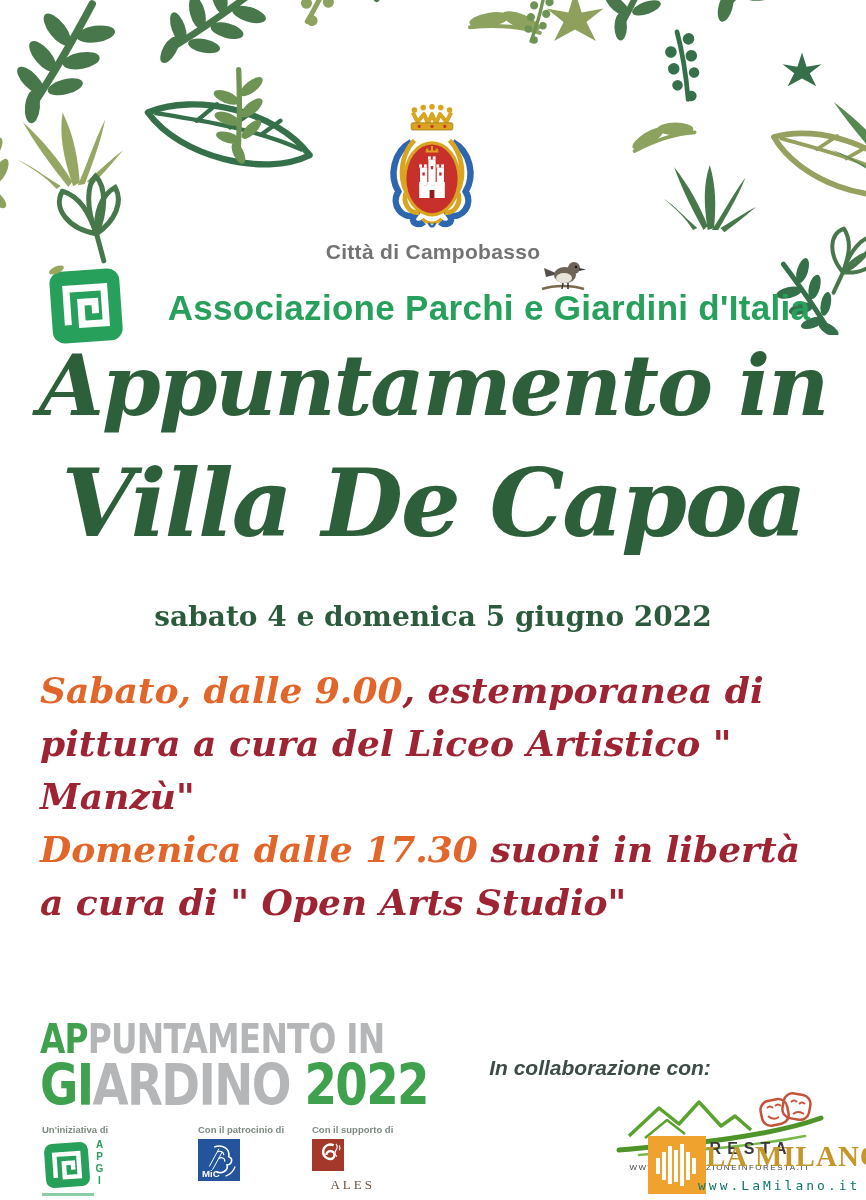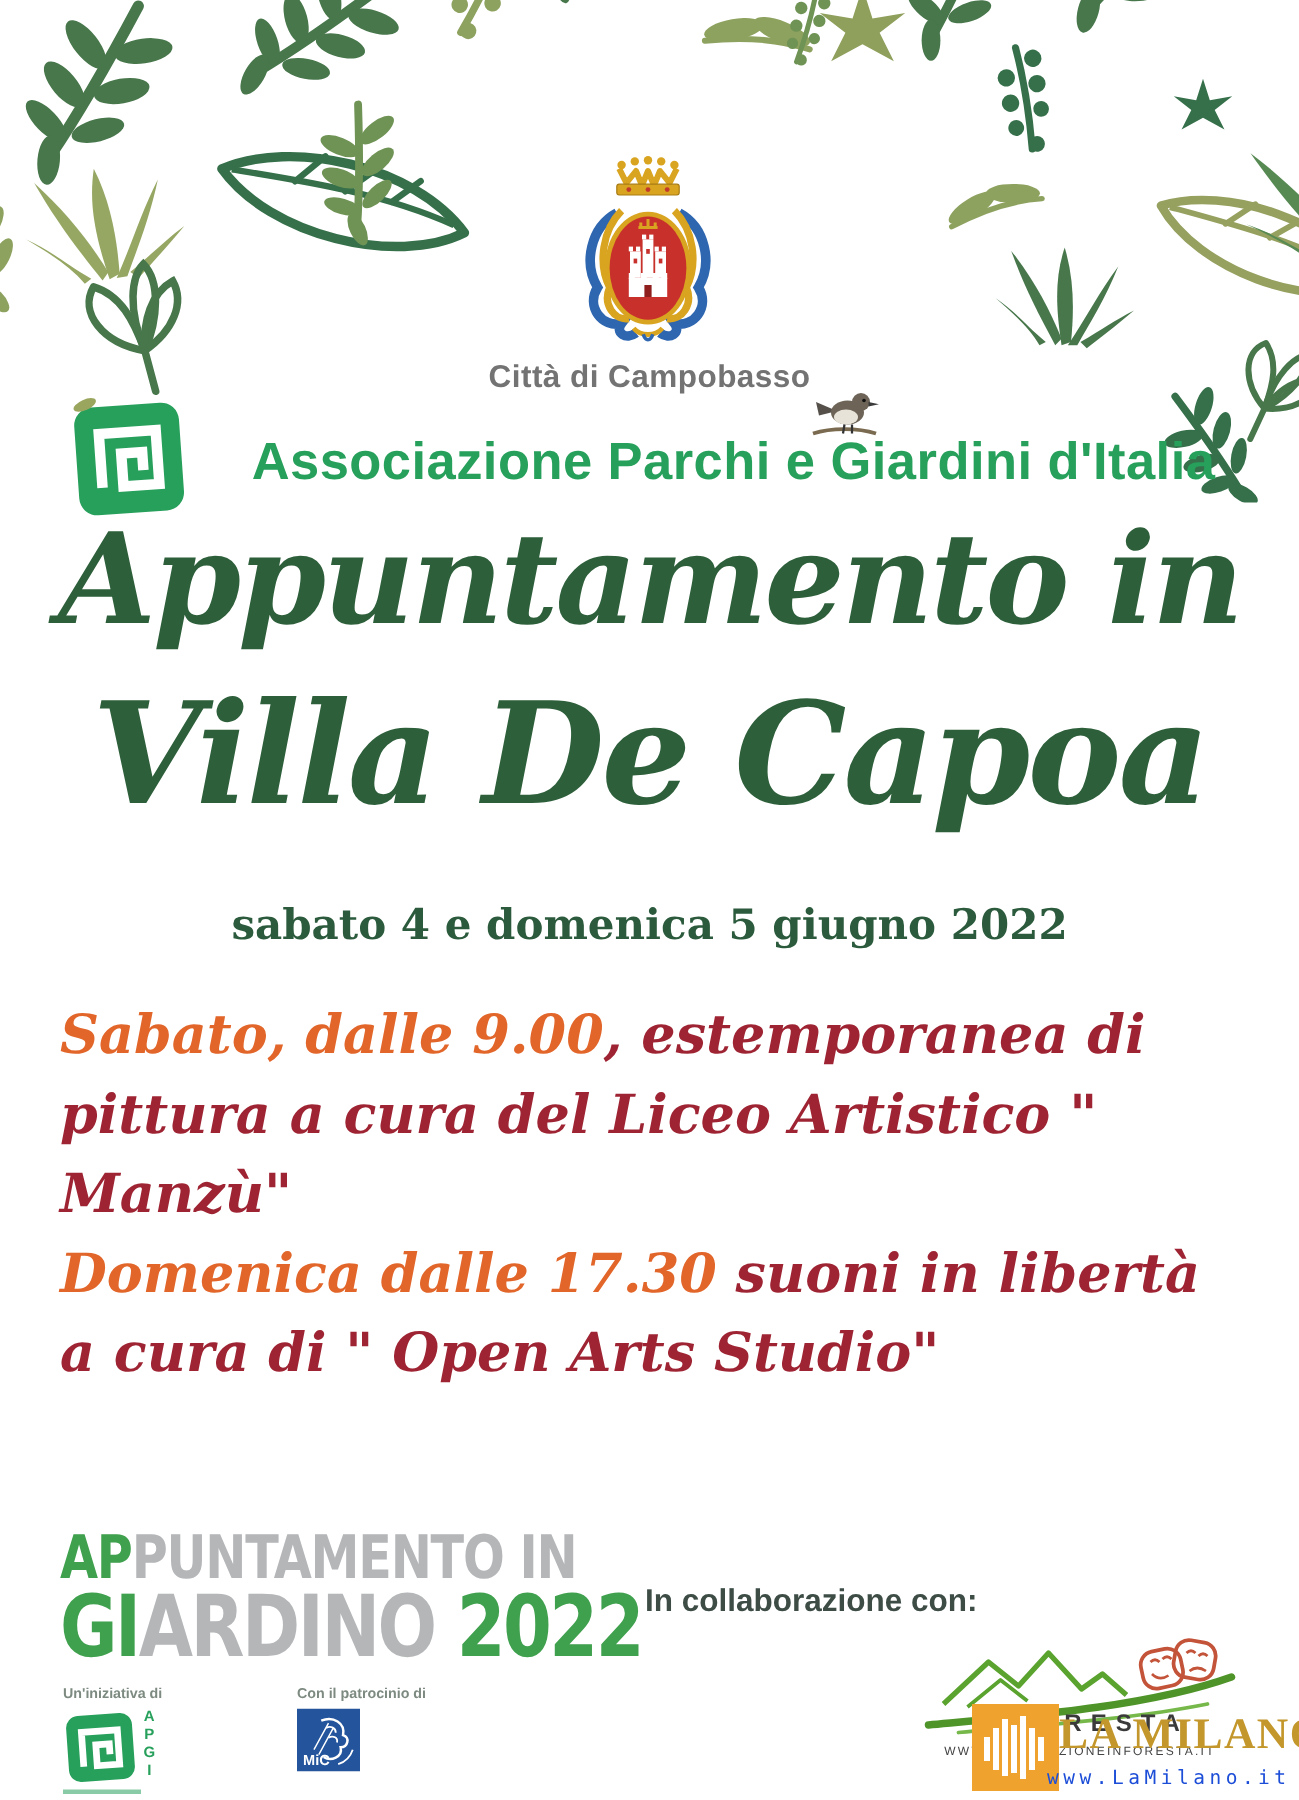--- a/index.html
+++ b/index.html
@@ -43,36 +43,36 @@
   .sponsor{position:absolute;top:1124px;}
   .sp-label{font-size:9.5px;font-weight:bold;color:#7d8a80;margin-bottom:4px;white-space:nowrap;}
   .sp1{left:42px;} .sp2{left:198px;} .sp3{left:312px;}
   .sp-body{display:flex;align-items:flex-start;}
   .vert{writing-mode:vertical-rl;text-orientation:upright;font-size:10px;font-weight:bold;
         color:#27a05c;letter-spacing:1px;margin-left:2px;line-height:1;}
   .apgi-bar{width:52px;height:3px;background:#27a05c;opacity:.55;margin-top:2px;}
   .ales-name{font-family:"Liberation Serif",serif;font-size:13px;color:#6b5340;
              letter-spacing:3px;text-align:center;margin-top:2px;}
   
-  .collab-h{position:absolute;left:430px;top:1056px;width:340px;
-            font-weight:800;font-size:21px;color:#3d4d46;}
+  .collab-h{position:absolute;left:430px;top:1056px;width:340px;text-align:center;
+            font-style:italic;font-weight:800;font-size:21px;color:#3d4d46;}
   .openarts{position:absolute;left:405px;top:1112px;width:240px;}
   .oa1{font-style:italic;font-weight:900;font-size:47px;letter-spacing:-1px;color:#fff;
        -webkit-text-stroke:1.5px #999;text-shadow:3px 3px 0 #cfcfcf,5px 5px 3px #9f9f9f;}
   .oa2{display:block;font-style:italic;font-weight:900;font-size:27px;color:#fff;
        -webkit-text-stroke:1.2px #999;text-shadow:2px 2px 0 #cfcfcf,4px 4px 2px #9f9f9f;
        margin:-8px 0 0 90px;}
   .inforesta{position:absolute;left:615px;top:1092px;z-index:1;}
   
   .lamilano{position:absolute;left:640px;top:1128px;z-index:2;}
   .lm-square{position:absolute;left:8px;top:8px;}
   .lm-name{position:absolute;left:66px;top:12px;font-family:"Liberation Serif",serif;
            font-weight:bold;font-size:29px;color:#c3972b;letter-spacing:1px;white-space:nowrap;}
   .lm-url{position:absolute;left:58px;top:50px;font-family:"DejaVu Sans Mono",monospace;
-          font-size:13px;letter-spacing:3px;color:#1d4ed8;white-space:nowrap;}
+          font-size:13px;letter-spacing:3px;color:#0f766e;white-space:nowrap;}
 </style>
 </head>
 <body>
 
 <div class="poster">
 
   <svg class="leaves" width="866" height="335" viewBox="0 0 866 335">
     <defs>
       <g id="sprig">
         <path d="M2,78 C6,50 10,26 16,2" fill="none" stroke="currentColor" stroke-width="5" stroke-linecap="round"></path>
@@ -238,20 +238,29 @@
     <svg width="42" height="42" viewBox="0 0 52 52">
       <rect width="52" height="52" fill="#24549c"></rect>
       <path d="M20,10 C30,6 40,12 38,22 C44,24 42,32 36,32 C38,40 28,44 22,40" stroke="#fff" stroke-width="2" fill="none"></path>
       <path d="M24,16 C28,14 32,16 32,20 M26,24 C30,22 34,24 33,28" stroke="#fff" stroke-width="1.5" fill="none"></path>
       <path d="M14,34 L26,12 M18,38 L30,16" stroke="#fff" stroke-width="1.2"></path>
       <path d="M34,46 C40,44 44,40 46,34" stroke="#fff" stroke-width="1.5" fill="none"></path>
       <text x="5" y="47" fill="#fff" font-size="12" font-weight="bold" font-family="Liberation Sans, sans-serif">MiC</text>
     </svg>
   </div>
 
+  <div class="sponsor sp3">
+    <div class="sp-label">Con il supporto di</div>
+    <svg width="32" height="32" viewBox="0 0 40 40">
+      <rect width="40" height="40" fill="#a4392b"></rect>
+      <path d="M18,20 a5,5 0 1,1 5,5 a9,9 0 1,1 4,-17" stroke="#fff" stroke-width="3" fill="none"></path>
+      <path d="M30,6 q3,4 0,8 q-3,4 1,8 M34,8 q2,3 0,6" stroke="#fff" stroke-width="1.4" fill="none"></path>
+    </svg>
+    <div class="ales-name">ALES</div>
+  </div>
 
   <div class="collab-h">In collaborazione con:</div>
 
 
   <svg class="inforesta" width="212" height="100" viewBox="0 0 212 100">
     <path d="M14,44 L44,16 L64,32 L84,10 L106,34 L120,24 L136,38" stroke="#5aa32e" stroke-width="3.5" fill="none" stroke-linejoin="round"></path>
     <path d="M30,46 L52,28 L70,42" stroke="#5aa32e" stroke-width="2.5" fill="none" stroke-linejoin="round"></path>
     <path d="M4,58 C70,52 150,46 206,26" stroke="#4e9428" stroke-width="5" fill="none" stroke-linecap="round"></path>
     <path d="M24,63 C80,58 140,54 190,44" stroke="#77b84a" stroke-width="2.5" fill="none" stroke-linecap="round"></path>
     <g stroke="#c3543a" stroke-width="2.5" fill="none">

